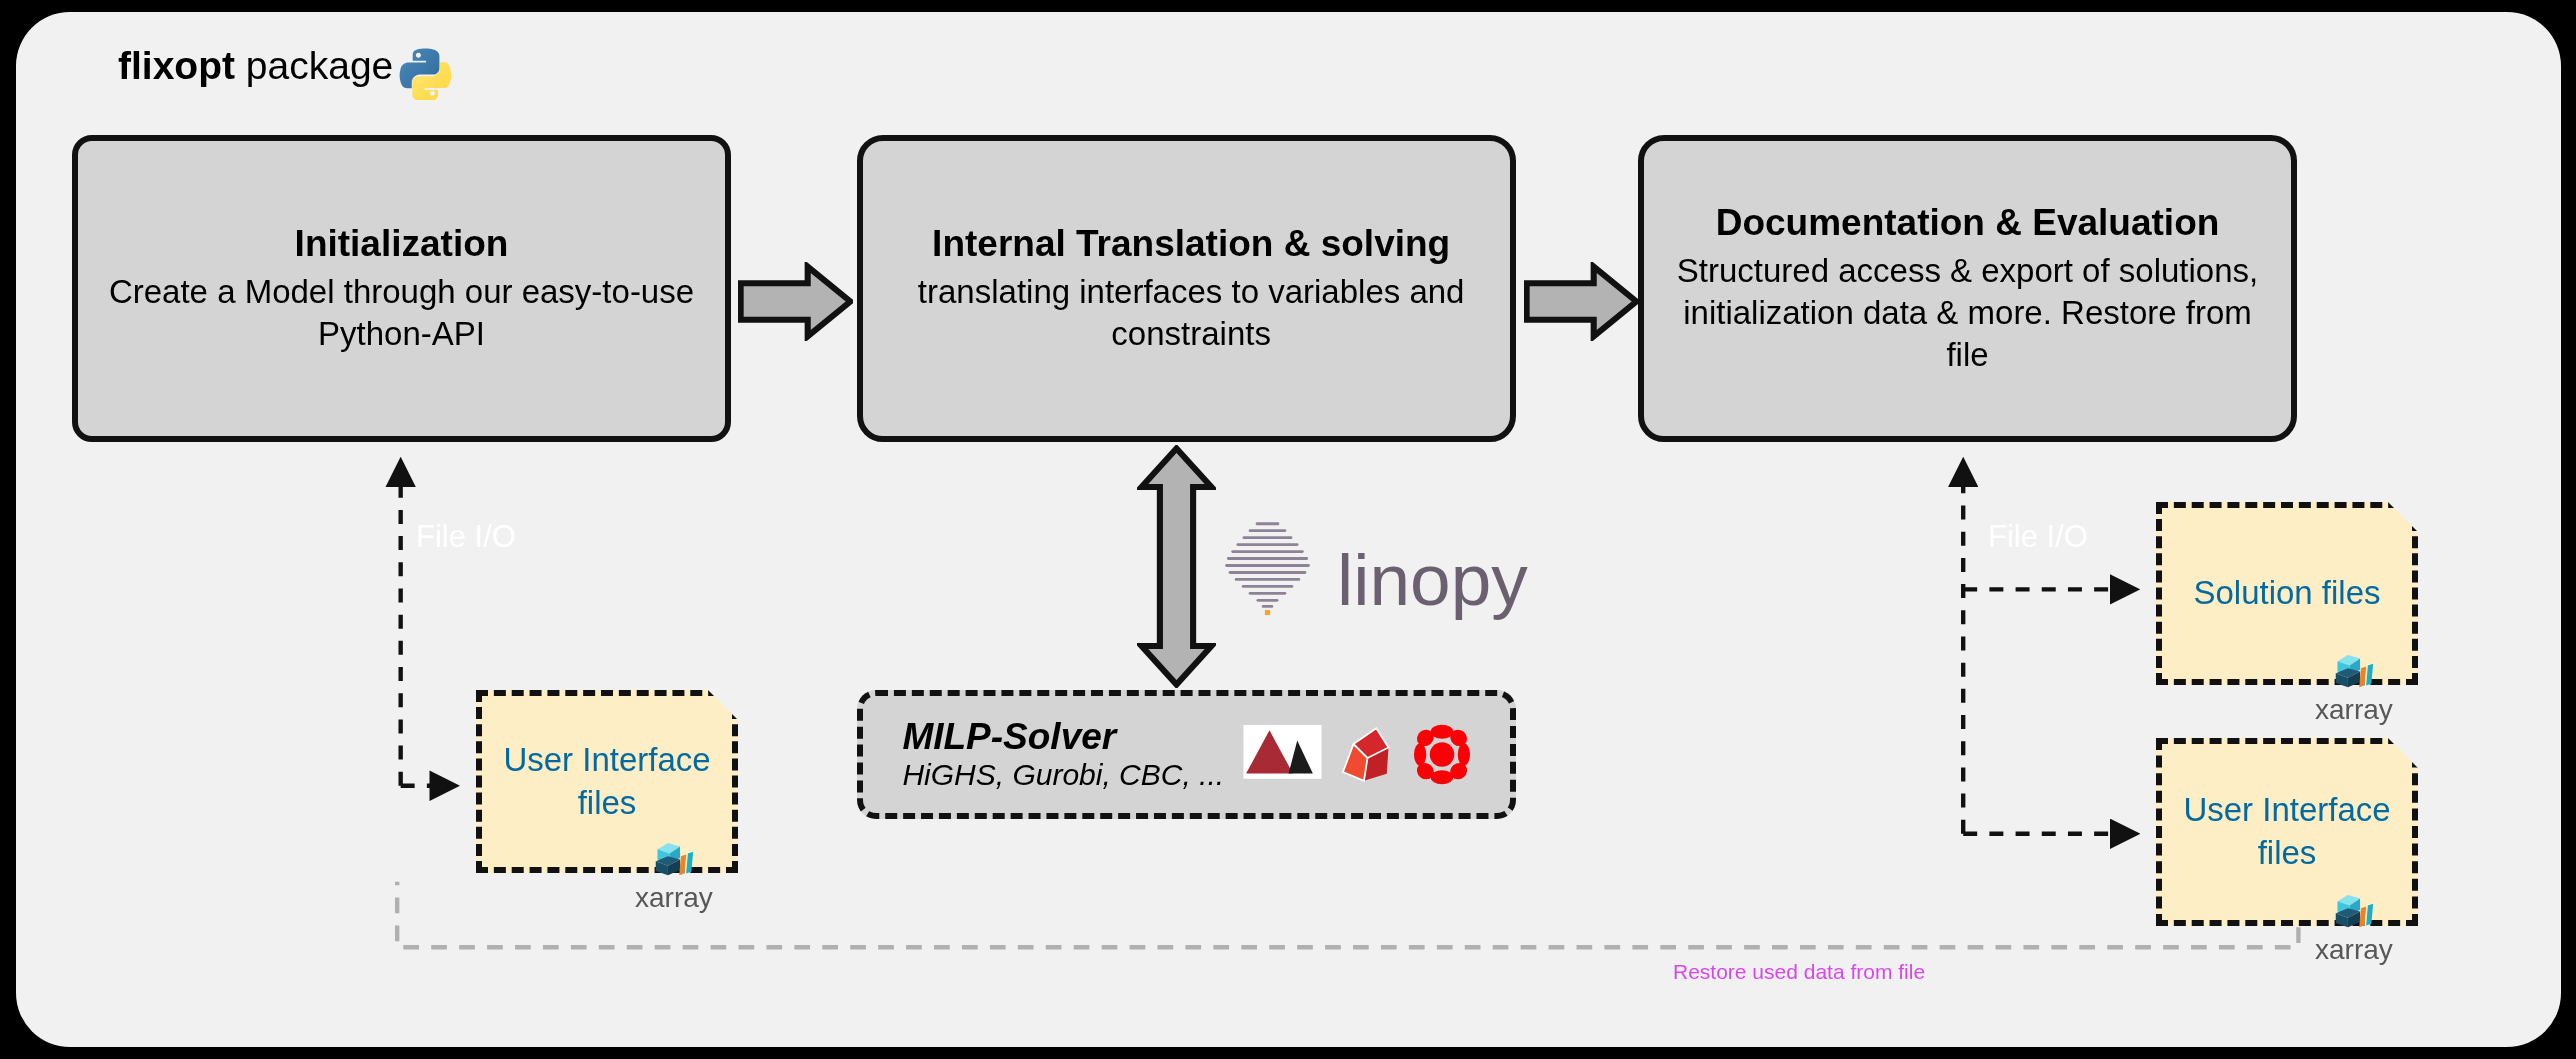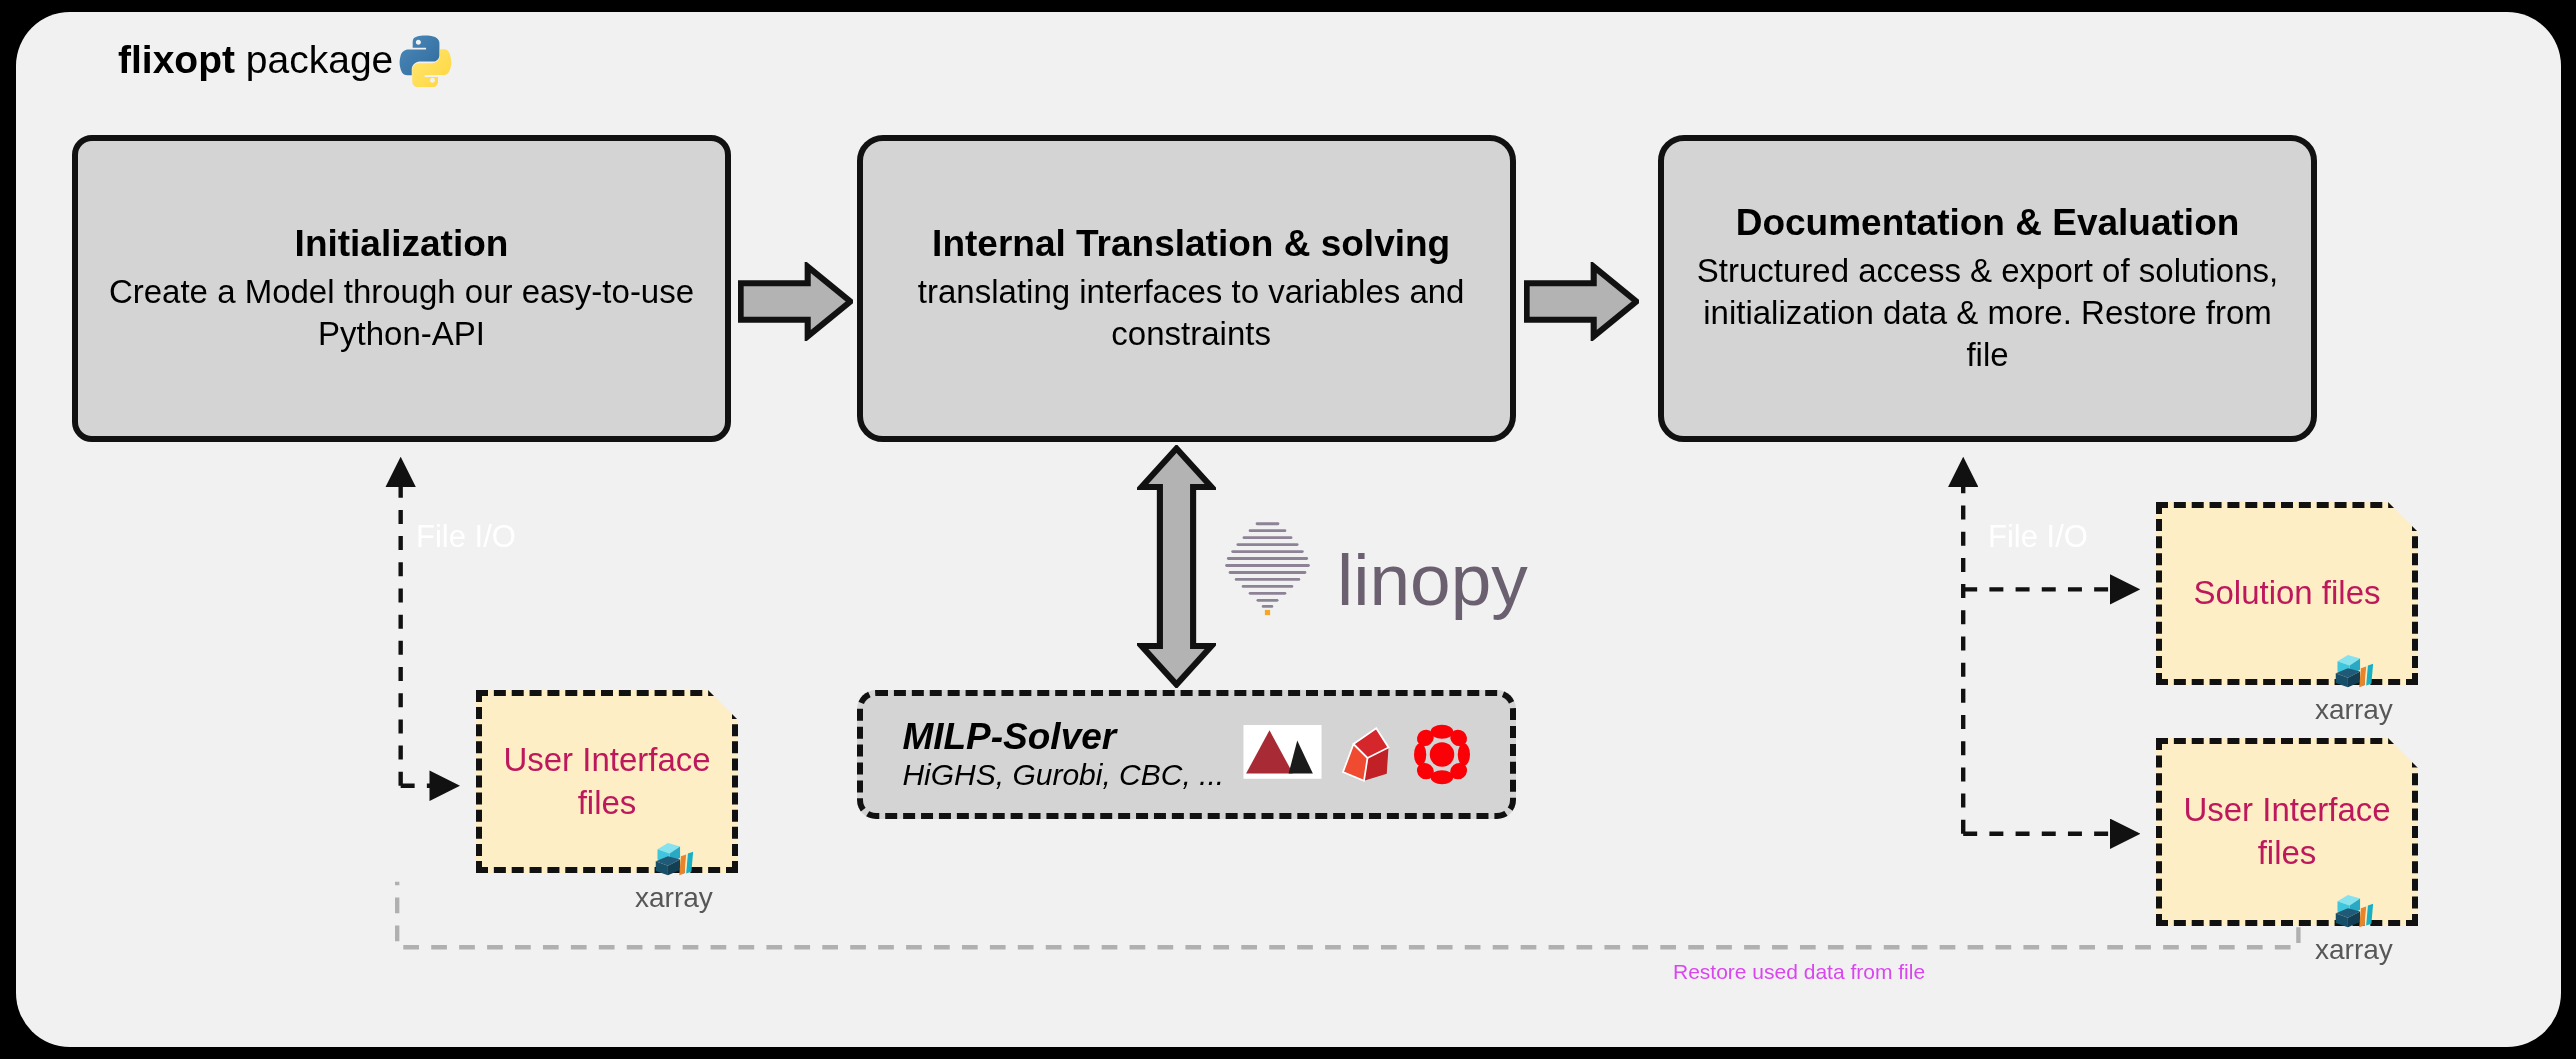--- a/index.html
+++ b/index.html
@@ -18,22 +18,22 @@
   #frame {
     position: absolute;
     left: 15.7px; top: 12.2px;
     width: 2545px; height: 1035px;
     background: #f1f1f1;
     border-radius: 54px;
   }
   
   #title-row {
     position: absolute;
-    left: 118px; top: 28px;
-    display: flex; align-items: center; gap: 6px;
+    left: 118px; top: 46px;
+    display: flex; align-items: flex-start; gap: 6px;
     height: 63px;
   }
   #title-text {
     font-size: 39px;
     color: #000;
     white-space: nowrap;
     line-height: 1;
   }
   #title-text .bold { font-weight: bold; }
   .py-logo { width: 54px; height: 54px; display:block; }
@@ -58,21 +58,21 @@
     line-height: 1.18;
     margin-bottom: 5.2px;
   }
   .stage-desc {
     font-size: 33px;
     color: #000;
     line-height: 1.28;
   }
   #box-init  { left: 72px;   top: 135px; width: 659px; height: 307px; border-radius: 20px; }
   #box-trans { left: 857px;  top: 135px; width: 659px; height: 307px; padding-left: 25px; }
-  #box-doc   { left: 1638px; top: 135px; width: 659px; height: 307px; margin-left: 20px; }
+  #box-doc   { left: 1638px; top: 135px; width: 659px; height: 307px; }
 
   
   .arrow-h { position: absolute; }
   #arrow-1 { left: 738px;  top: 262px; width: 115px; height: 79px; }
   #arrow-2 { left: 1524px; top: 262px; width: 115px; height: 79px; }
   #arrow-v { left: 1137px; top: 445px; width: 79px; height: 243px; }
 
   
   #linopy {
     position: absolute;
@@ -109,21 +109,21 @@
   .file-wrap { position: absolute; }
   .file-doc {
     position: relative;
     background: #fdeec5;
     border: 6.1px dashed #111;
     display: flex; align-items: center; justify-content: center;
     text-align: center;
     clip-path: polygon(0 0, calc(100% - 30px) 0, 100% 30px, 100% 100%, 0 100%);
     width: 100%; height: 100%;
   }
-  .file-label { font-size: 33px; color:#be185d; line-height: 1.3; }
+  .file-label { font-size: 33px; color:#0369a1; line-height: 1.3; }
   .xarray-badge {
     position: absolute;
     display: flex; align-items: center; gap: 7px;
     pointer-events: none;
     flex-direction: column;
   }
   .xarray-word { font-size: 28px; color:#575757; line-height: 1; }
 
   #file-ui-left   { left: 476px;  top: 690px;  width: 262px; height: 183px; }
   #file-sol-right { left: 2156px; top: 502px;  width: 262px; height: 183px; }

